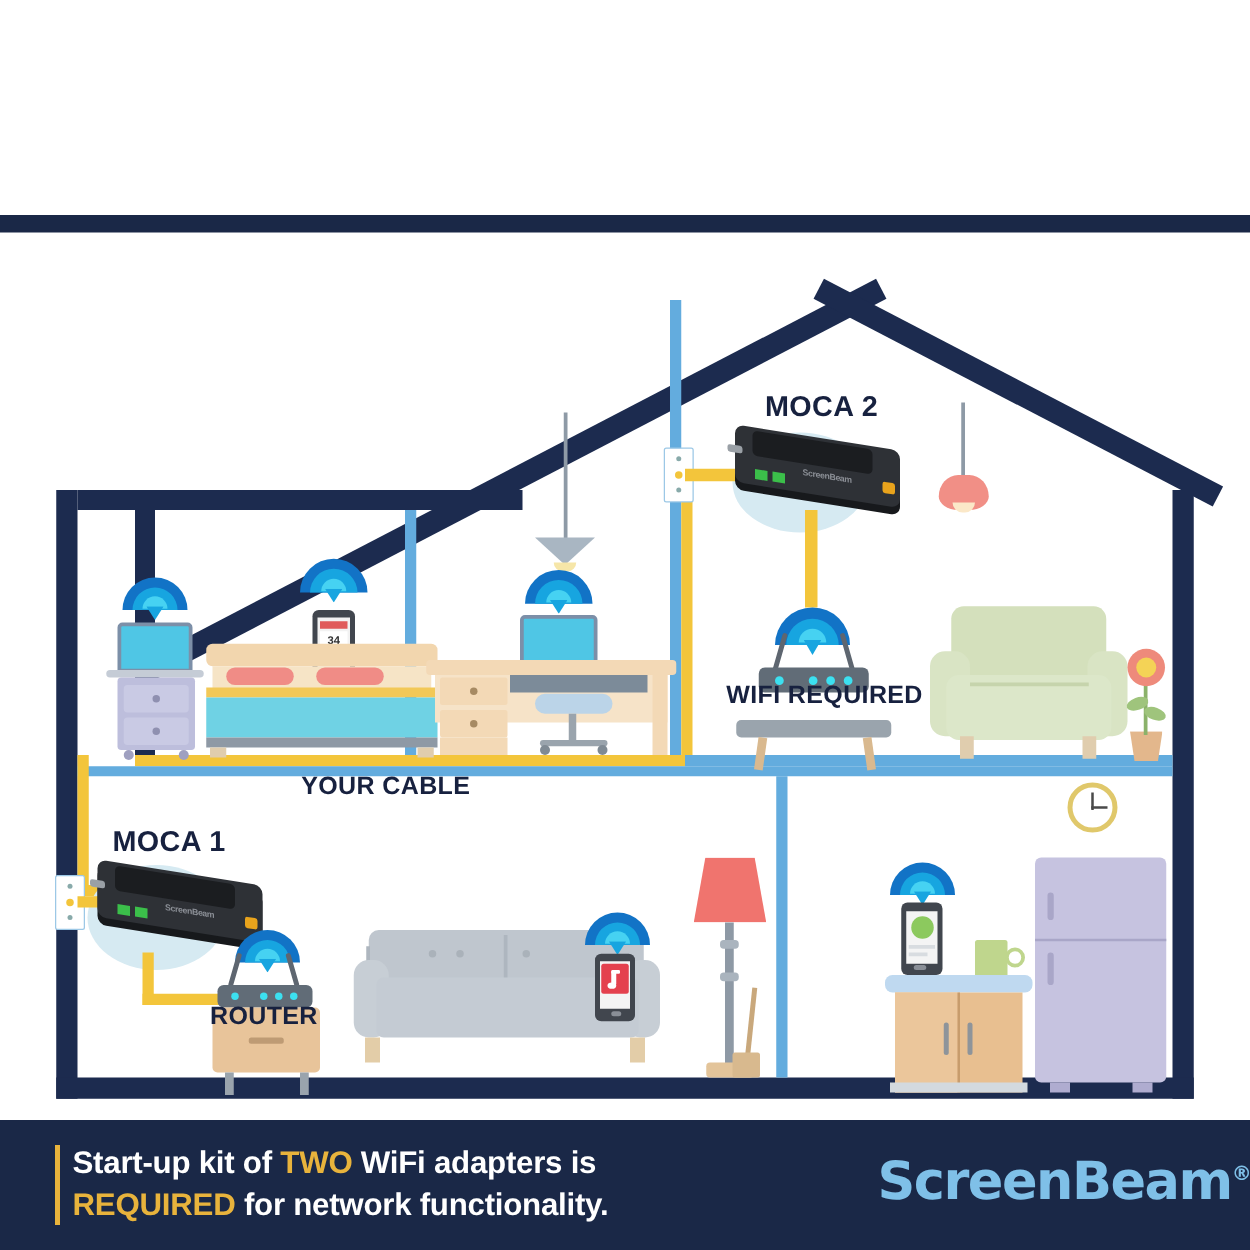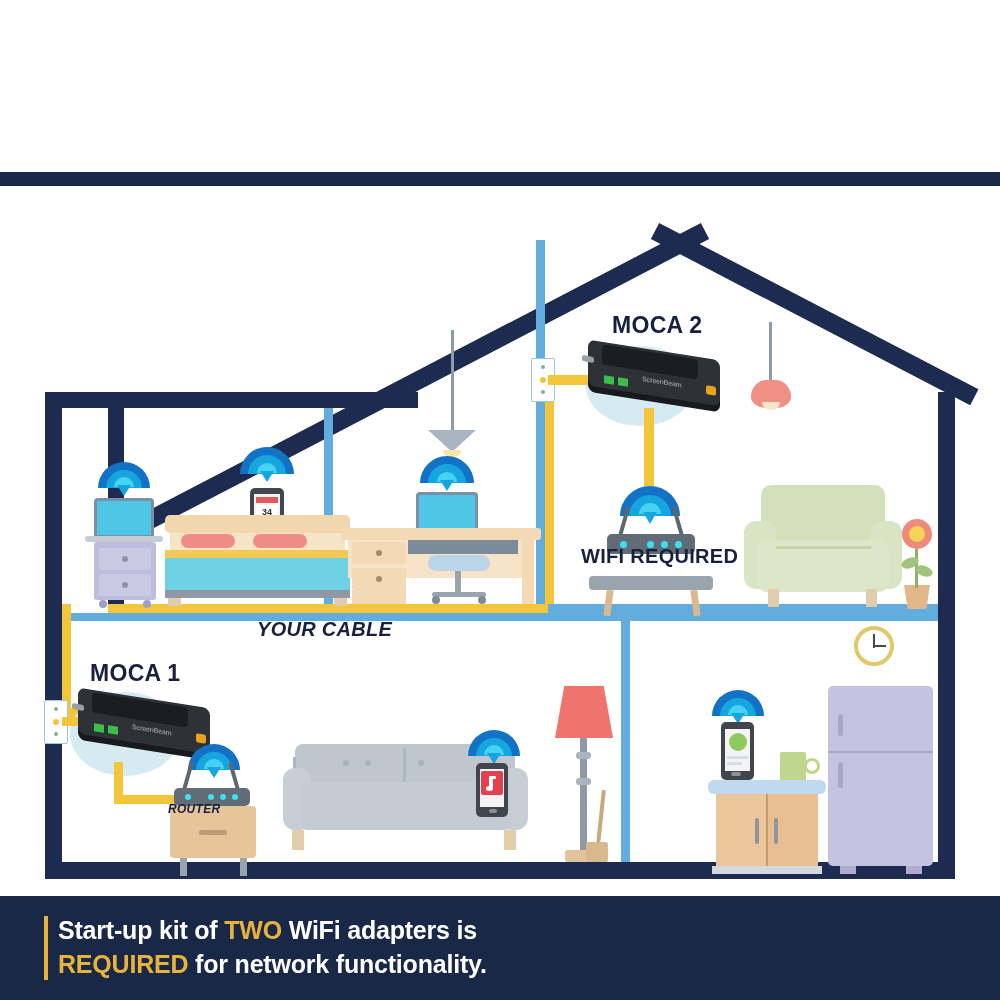--- a/index.html
+++ b/index.html
@@ -226,21 +226,21 @@
     <div style="position:absolute;left:522px;top:540px;width:12px;height:64px;background:#F3D9B6;"></div>
   </div>
   <div>
     <div style="position:absolute;left:428px;top:555px;width:62px;height:16px;background:#BBD4E8;border-radius:8px;"></div>
     <div style="position:absolute;left:455px;top:571px;width:6px;height:22px;background:#9AA4AD;"></div>
     <div style="position:absolute;left:432px;top:592px;width:54px;height:5px;background:#9AA4AD;border-radius:3px;"></div>
     <div style="position:absolute;left:432px;top:596px;width:8px;height:8px;border-radius:50%;background:#7F8A94;"></div>
     <div style="position:absolute;left:478px;top:596px;width:8px;height:8px;border-radius:50%;background:#7F8A94;"></div>
   </div>
 
-  <div class="lbl" style="left:257px;top:618px;font-size:20px;font-style:italic;">YOUR CABLE</div>
+  <div class="lbl" style="left:241px;top:618px;font-size:20px;">YOUR CABLE</div>
 
   <div class="lbl" style="left:90px;top:660px;font-size:23px;">MOCA 1</div>
   <div style="position:absolute;left:70px;top:692px;width:110px;height:84px;border-radius:50%;background:#D6EAF2;"></div>
   <div style="position:absolute;left:44px;top:700px;width:22px;height:42px;background:#fff;border:1.5px solid #9CC8E6;border-radius:2px;">
     <div style="position:absolute;left:9px;top:6px;width:4px;height:4px;border-radius:50%;background:#8aa;"></div>
     <div style="position:absolute;left:8px;top:18px;width:6px;height:6px;border-radius:50%;background:#F3C53B;"></div>
     <div style="position:absolute;left:9px;top:31px;width:4px;height:4px;border-radius:50%;background:#8aa;"></div>
   </div>
   <div class="yellow" style="left:62px;top:717px;width:24px;height:9px;"></div>
   <div style="position:absolute;left:70px;top:690px;width:146px;height:66px;">
@@ -271,21 +271,21 @@
       <div style="position:absolute;left:11px;top:6px;width:6px;height:6px;border-radius:50%;background:#3CE0F0;"></div>
       <div style="position:absolute;left:34px;top:6px;width:6px;height:6px;border-radius:50%;background:#3CE0F0;"></div>
       <div style="position:absolute;left:46px;top:6px;width:6px;height:6px;border-radius:50%;background:#3CE0F0;"></div>
       <div style="position:absolute;left:58px;top:6px;width:6px;height:6px;border-radius:50%;background:#3CE0F0;"></div>
     </div>
     <div style="position:absolute;left:170px;top:806px;width:86px;height:52px;background:#E8C49A;border-radius:4px;"></div>
     <div style="position:absolute;left:199px;top:830px;width:28px;height:5px;background:#BE9B74;border-radius:2px;"></div>
     <div style="position:absolute;left:180px;top:858px;width:7px;height:18px;background:#9AA4AD;"></div>
     <div style="position:absolute;left:240px;top:858px;width:7px;height:18px;background:#9AA4AD;"></div>
   </div>
-  <div class="lbl" style="left:168px;top:802px;font-size:12px;font-style:italic;">ROUTER</div>
+  <div class="lbl" style="left:168px;top:802px;font-size:20px;">ROUTER</div>
 
   <div>
     <div style="position:absolute;left:295px;top:744px;width:220px;height:62px;background:#BFC6CE;border-radius:8px;"></div>
     <div style="position:absolute;left:293px;top:757px;width:3px;height:50px;background:#AEB6BF;"></div>
     <div style="position:absolute;left:403px;top:748px;width:3px;height:56px;background:#AEB6BF;"></div>
     <div style="position:absolute;left:283px;top:768px;width:28px;height:62px;background:#C7CED5;border-radius:12px;"></div>
     <div style="position:absolute;left:500px;top:768px;width:28px;height:62px;background:#C7CED5;border-radius:12px;"></div>
     <div style="position:absolute;left:301px;top:782px;width:210px;height:48px;background:#C4CBD3;border-radius:6px;"></div>
     <div style="position:absolute;left:343px;top:760px;width:6px;height:6px;border-radius:50%;background:#AAB2BA;"></div>
     <div style="position:absolute;left:365px;top:760px;width:6px;height:6px;border-radius:50%;background:#AAB2BA;"></div>
@@ -362,14 +362,15 @@
     <div style="position:absolute;left:840px;top:866px;width:16px;height:8px;background:#AFACD0;"></div>
     <div style="position:absolute;left:906px;top:866px;width:16px;height:8px;background:#AFACD0;"></div>
   </div>
 
   <div class="footer"></div>
   <div class="footbar"></div>
   <div class="foottxt">
     <span>Start-up kit of </span><span class="gold">TWO</span><span> WiFi adapters is</span><br>
     <span class="gold">REQUIRED</span><span> for network functionality.</span>
   </div>
+  <div class="logo"><span>ScreenBeam</span><sup>®</sup></div>
 
 </div>
 
 </body></html>

